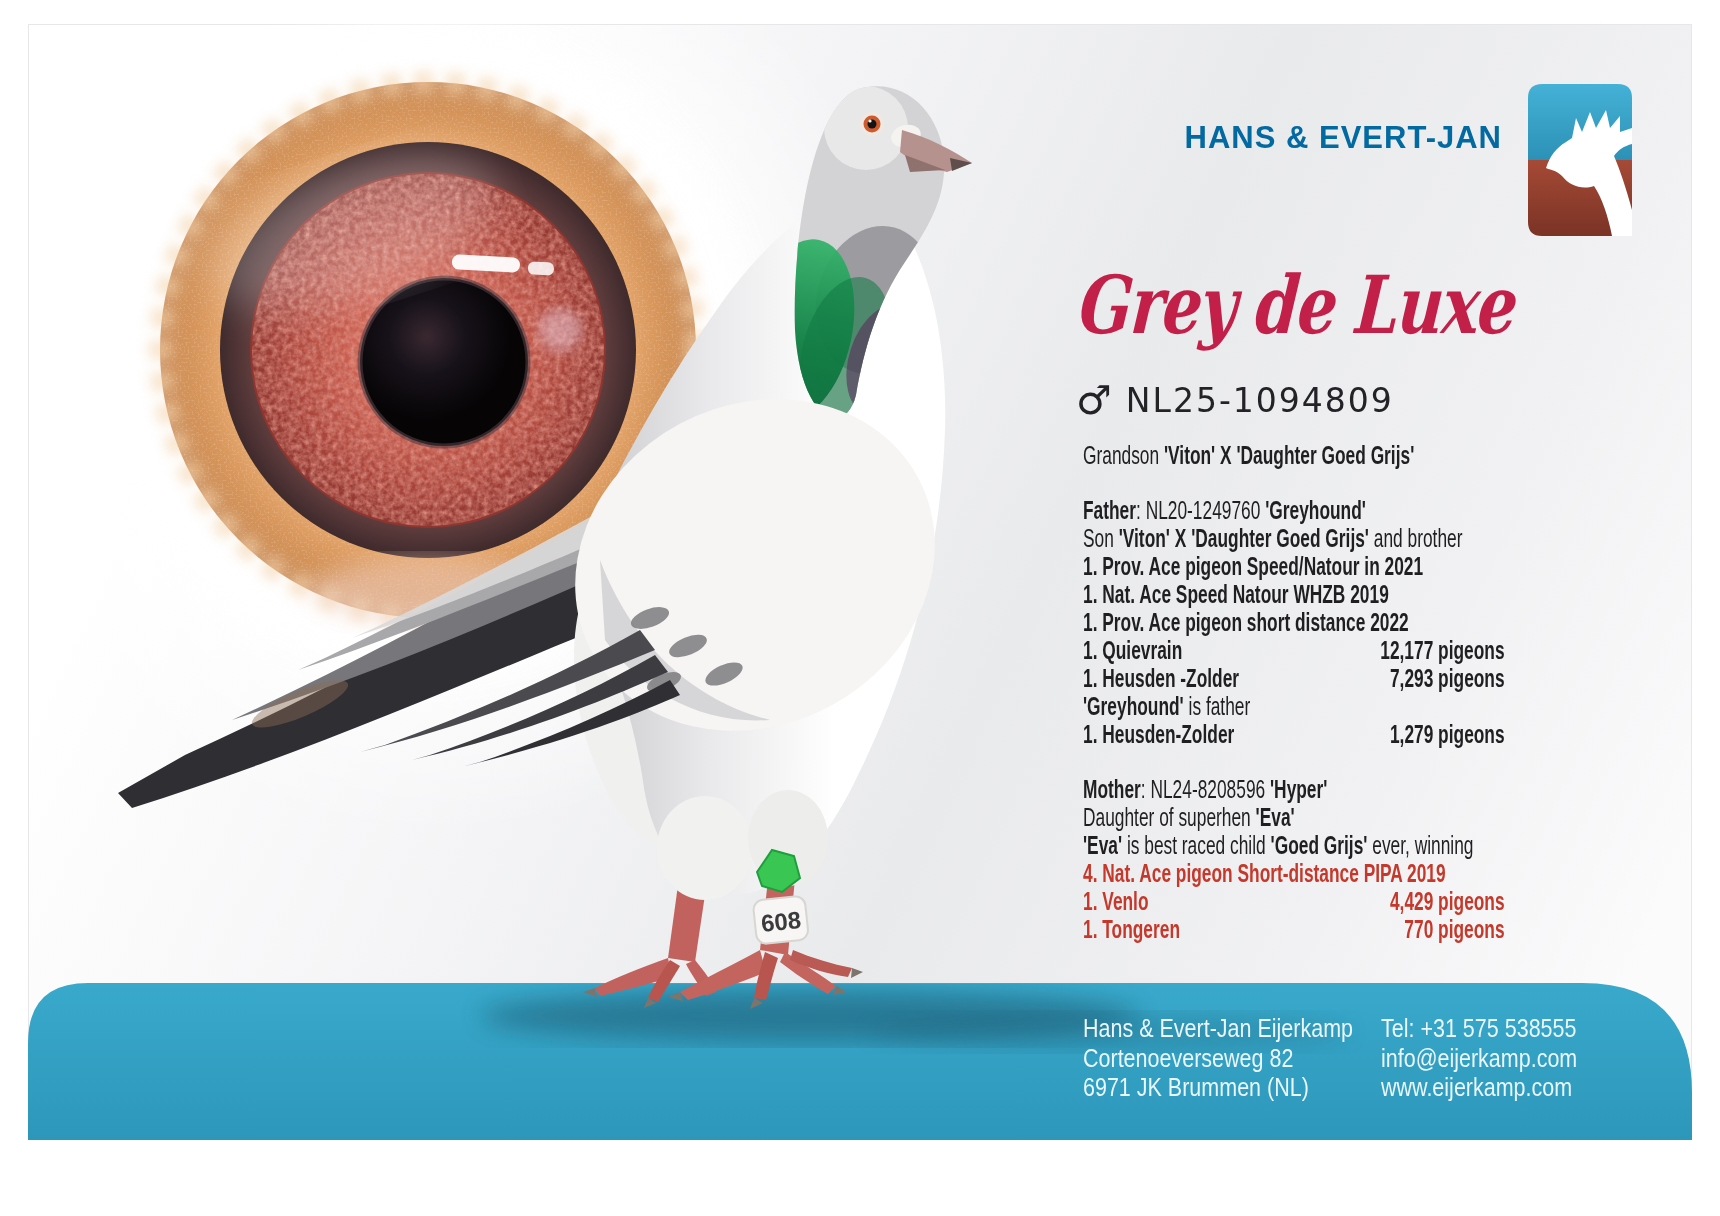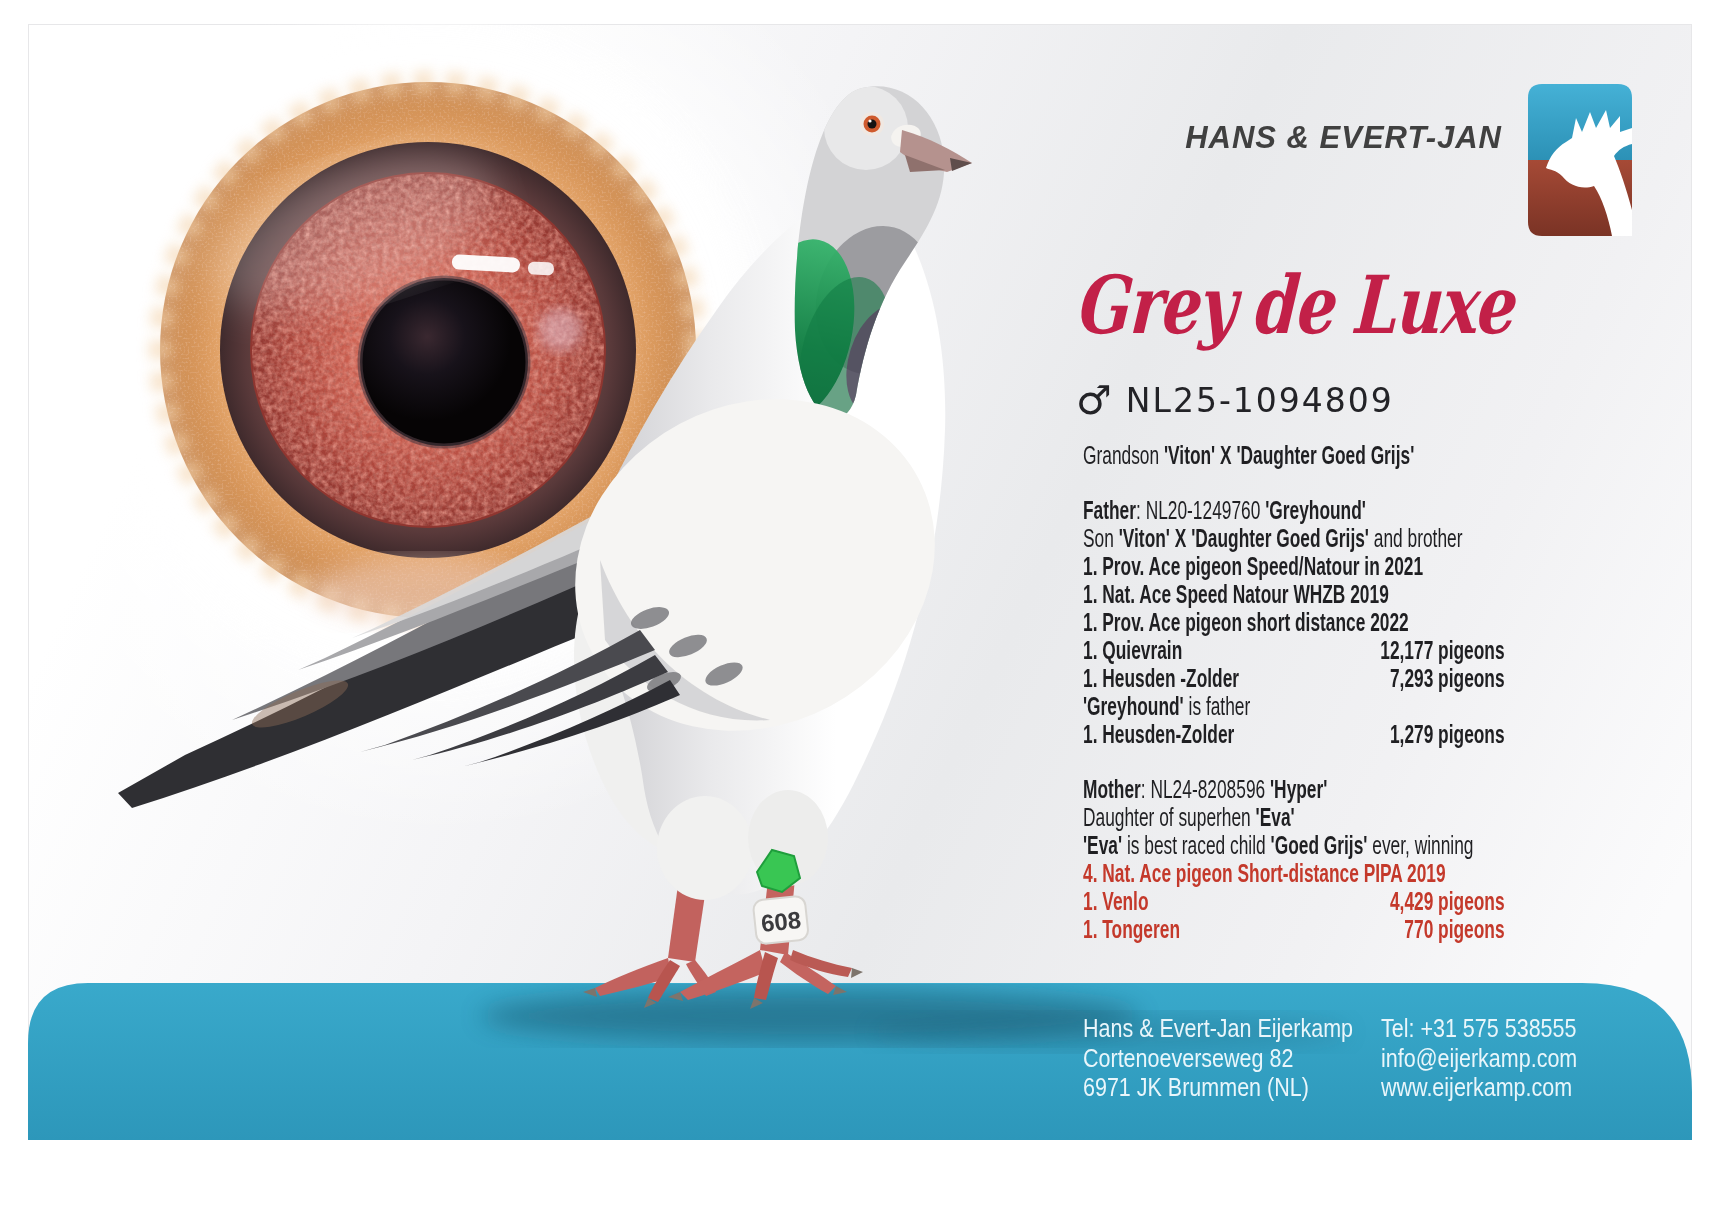--- a/index.html
+++ b/index.html
@@ -9,21 +9,21 @@
         border:1px solid #e7e7e9;box-sizing:border-box;
         background:
           radial-gradient(circle 480px at 400px 330px, #ffffff 0%, #ffffff 55%, rgba(255,255,255,0) 100%),
           linear-gradient(115deg,#ffffff 14%,#f4f4f6 38%,#e9eaec 58%,#f1f1f3 78%,#fbfbfc 94%);
         z-index:0;}
   #art{position:absolute;left:0;top:0;width:1720px;height:1216px;z-index:1;pointer-events:none;}
   .txt{position:absolute;z-index:2;}
 
   
   .logo-text{right:218px;top:122px;text-align:right;line-height:1;}
-  .logo-line1{font-weight:bold;font-size:31px;letter-spacing:1px;color:#404040;font-style:italic;}
+  .logo-line1{font-weight:bold;font-size:31px;letter-spacing:1px;color:#0369a1;}
   .logo-line2{font-weight:bold;font-size:55px;letter-spacing:0.5px;color:#c51f45;margin-top:2px;}
   .logo-mark{position:absolute;left:1528px;top:84px;z-index:2;}
 
   
   .title{left:1084px;top:258px;font-family:"DejaVu Serif",serif;font-style:italic;font-weight:bold;
          font-size:80px;color:#c22048;white-space:nowrap;
          transform:scale(.78,1) skewX(-6deg);transform-origin:0 0;letter-spacing:-2px;}
   .ringline{left:1076px;top:380px;display:flex;align-items:center;color:#232327;}
   .sex{font-family:"DejaVu Sans",sans-serif;font-size:40px;line-height:1;margin-right:14px;}
   .ringno{font-family:"DejaVu Sans",sans-serif;font-size:33px;letter-spacing:2px;}

